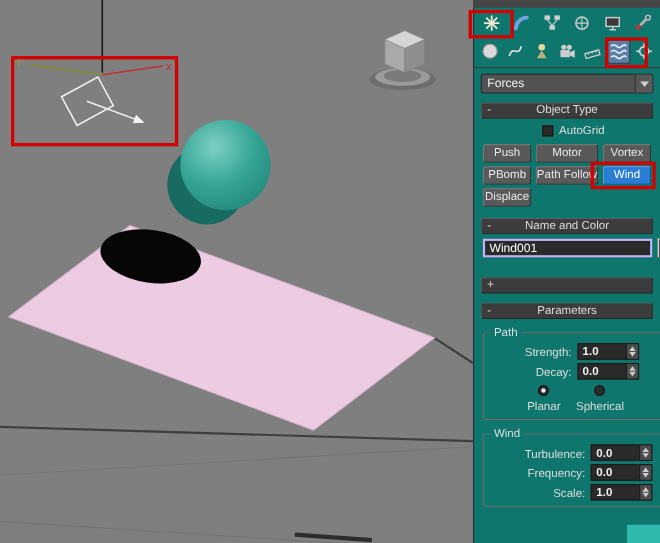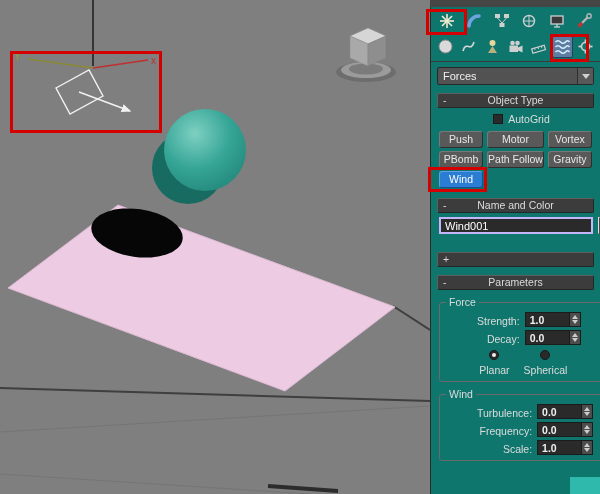--- a/index.html
+++ b/index.html
@@ -248,25 +248,25 @@
       <span class="checkbox"></span>
       <span>AutoGrid</span>
     </div>
 
     <div class="btn-grid">
       <div class="ot-btn">Push</div>
       <div class="ot-btn">Motor</div>
       <div class="ot-btn">Vortex</div>
       <div class="ot-btn">PBomb</div>
       <div class="ot-btn">Path Follow</div>
-      <div class="ot-btn">Gravity</div>
       <div class="ot-btn sel">
         <span>Wind</span>
         <span class="anno" style="left:-12px; top:-5px; right:-5px; bottom:-5px;"></span>
       </div>
+      <div class="ot-btn">Displace</div>
       <div class="ot-empty"></div>
     </div>
 
     <div class="rollout mt10">
       <span class="collapse">-</span>
       <span>Name and Color</span>
     </div>
     <div class="name-row">
       <input class="name-field" readonly="" value="Wind001" style="">
       <span class="swatch"></span>
@@ -275,21 +275,21 @@
     <div class="rollout mt18">
       <span class="collapse">+</span>
     </div>
 
     <div class="rollout">
       <span class="collapse">-</span>
       <span>Parameters</span>
     </div>
 
     <fieldset class="group">
-      <legend>Force</legend>
+      <legend>Path</legend>
       <div class="prow">
         <span class="plabel">Strength:</span>
         <span class="spinner">
           <span>1.0</span>
           <span class="spin-btns">
               <i class="up"></i>
               <i class="dn"></i>
             </span>
         </span>
       </div>

